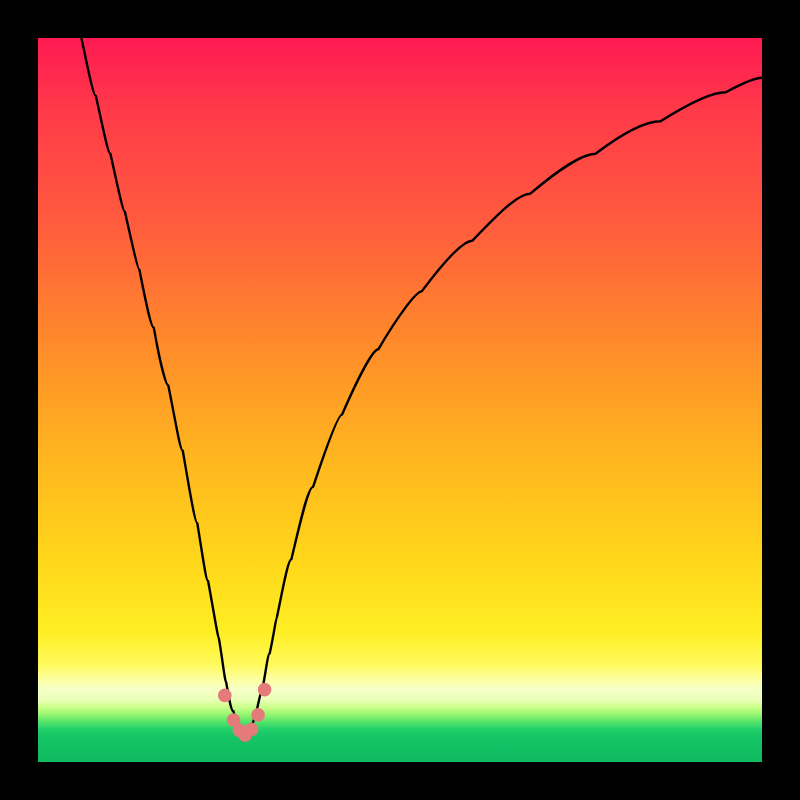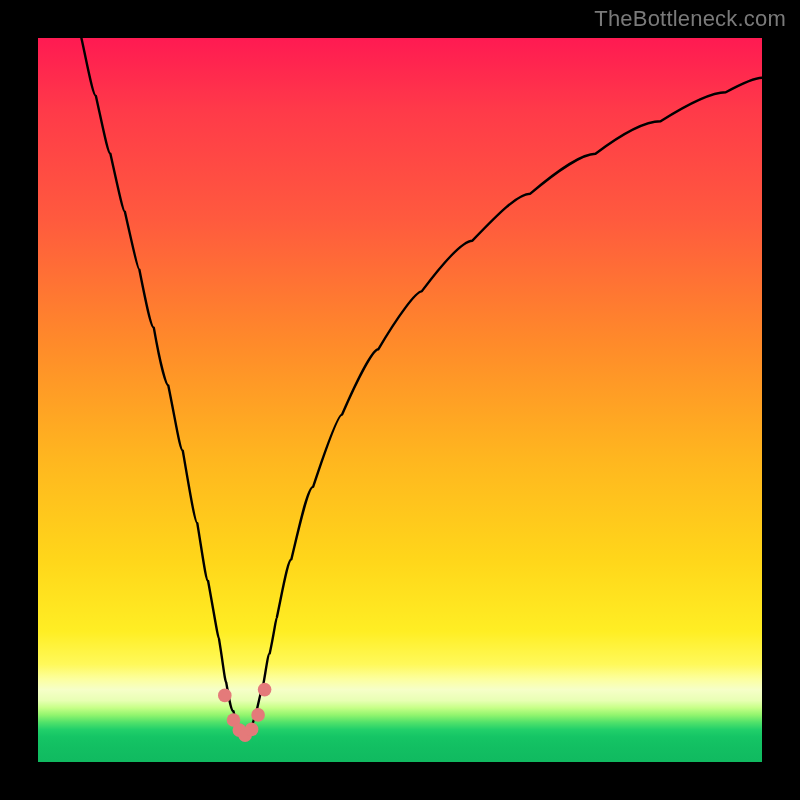--- a/index.html
+++ b/index.html
@@ -63,21 +63,20 @@
     font-size: 22px;
     letter-spacing: 0.2px;
     user-select: none;
   }
 </style>
 </head>
 <body>
 
 <div class="stage">
 
-  <div class="watermark">TheBottleneck.com</div>
 
   <div class="plot-area">
     <div class="gradient"></div>
 
     <svg class="curve-layer" viewBox="0 0 724 724" preserveAspectRatio="none">
       <path fill="none" stroke-width="2.4" stroke-linecap="round" stroke-linejoin="round" d="M 43.4 0.0
                C 50.0 30.0, 55.0 57.9, 57.9 57.9
                C 65.0 90.0, 70.0 115.8, 72.4 115.8
                C 80.0 150.0, 85.0 173.8, 86.9 173.8
                C 95.0 210.0, 100.0 231.7, 101.4 231.7

